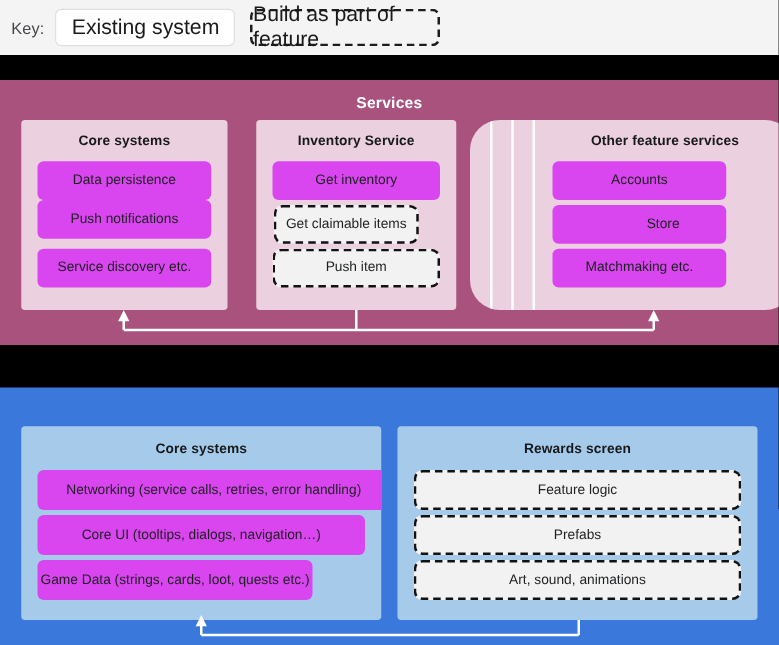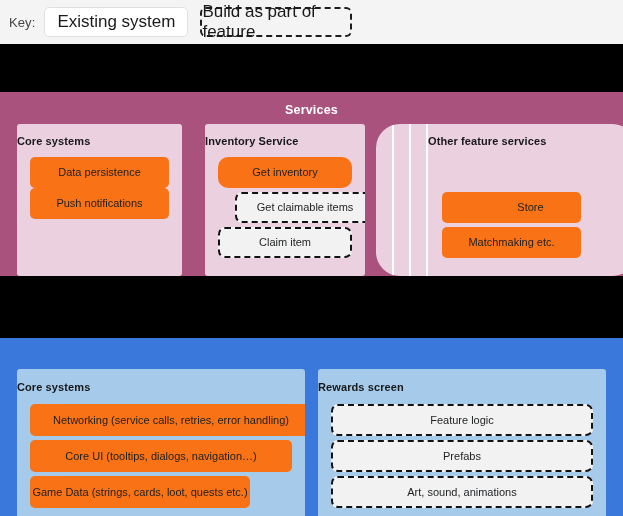--- a/index.html
+++ b/index.html
@@ -59,60 +59,60 @@
 
   
   .gap { position: absolute; left: 0; width: 623px; background: #000; }
 
   
   .band {
     position: absolute;
     left: 0;
     width: 623px;
     overflow: hidden;
-    margin-top: 28px;
   }
   .band-title {
     position: absolute;
     left: 0; top: 0;
     width: 100%;
     text-align: center;
     font-size: 12.5px;
     font-weight: bold;
     color: #ffffff;
     letter-spacing: .2px;
   }
 
   
   .group {
     position: absolute;
     border-radius: 3px;
     overflow: hidden;
   }
   .group-title {
     width: 100%;
+    text-align: center;
     font-size: 11px;
     font-weight: bold;
     color: #17181a;
     letter-spacing: .1px;
   }
 
   
   .item {
     position: absolute;
     display: flex;
     align-items: center;
     justify-content: center;
     font-size: 11px;
     color: #1d1f21;
     border-radius: 5px;
     text-align: center;
     line-height: 1.15;
   }
-  .item.solid { background: #f97316; }
+  .item.solid { background: #d946ef; }
   .item.dashed {
     background: #f2f2f2;
     border: 2px dashed #121212;
     border-radius: 7px;
   }
 
   
   .services { background: #a9527e; }
   .services .group { background: #ebd0df; }
 
@@ -158,40 +158,46 @@
     <div class="band-title" style="top:11px;">Services</div>
 
     <div class="group" style="left:17px;top:32px;width:165px;height:152px;">
       <div class="group-title" style="margin-top:11px;">Core systems</div>
       <div class="item solid" style="left:13px;top:33px;width:139px;height:31px;">
         <span>Data persistence</span>
       </div>
       <div class="item solid" style="left:13px;top:64px;width:139px;height:31px;">
         <span>Push notifications</span>
       </div>
+      <div class="item solid" style="left:13px;top:103px;width:139px;height:31px;">
+        <span>Service discovery etc.</span>
+      </div>
     </div>
 
     <div class="group" style="left:205px;top:32px;width:160px;height:152px;">
       <div class="group-title" style="margin-top:11px;">Inventory Service</div>
-      <div class="item solid" style="left:13px;top:33px;width:134px;height:31px;border-radius:10px;">
+      <div class="item solid" style="left:13px;top:33px;width:134px;height:31px;">
         <span>Get inventory</span>
       </div>
-      <div class="item dashed" style="left:30px;top:68px;width:140px;height:31px;">
+      <div class="item dashed" style="left:14px;top:68px;width:116px;height:31px;">
         <span>Get claimable items</span>
       </div>
       <div class="item dashed" style="left:13px;top:103px;width:134px;height:31px;">
-        <span>Claim item</span>
+        <span>Push item</span>
       </div>
     </div>
 
     <div class="group" style="left:376px;top:32px;width:260px;height:152px;border-radius:24px;">
       <div class="deck-sliver" style="left:16px;"></div>
       <div class="deck-sliver" style="left:33px;"></div>
       <div class="deck-sliver" style="left:50px;"></div>
       <div class="group-title" style="margin-top:11px;padding-left:52px;">Other feature services</div>
+      <div class="item solid" style="left:66px;top:33px;width:139px;height:31px;">
+        <span>Accounts</span>
+      </div>
       <div class="item solid" style="left:66px;top:68px;width:139px;height:31px;padding-left:38px;">
         <span>Store</span>
       </div>
       <div class="item solid" style="left:66px;top:103px;width:139px;height:31px;align-items:center;">
         <span>Matchmaking etc.</span>
       </div>
     </div>
 
     <svg class="connector" style="height:212px;" viewBox="0 0 623 212">
       <g stroke="#ffffff" stroke-width="2" fill="none">

